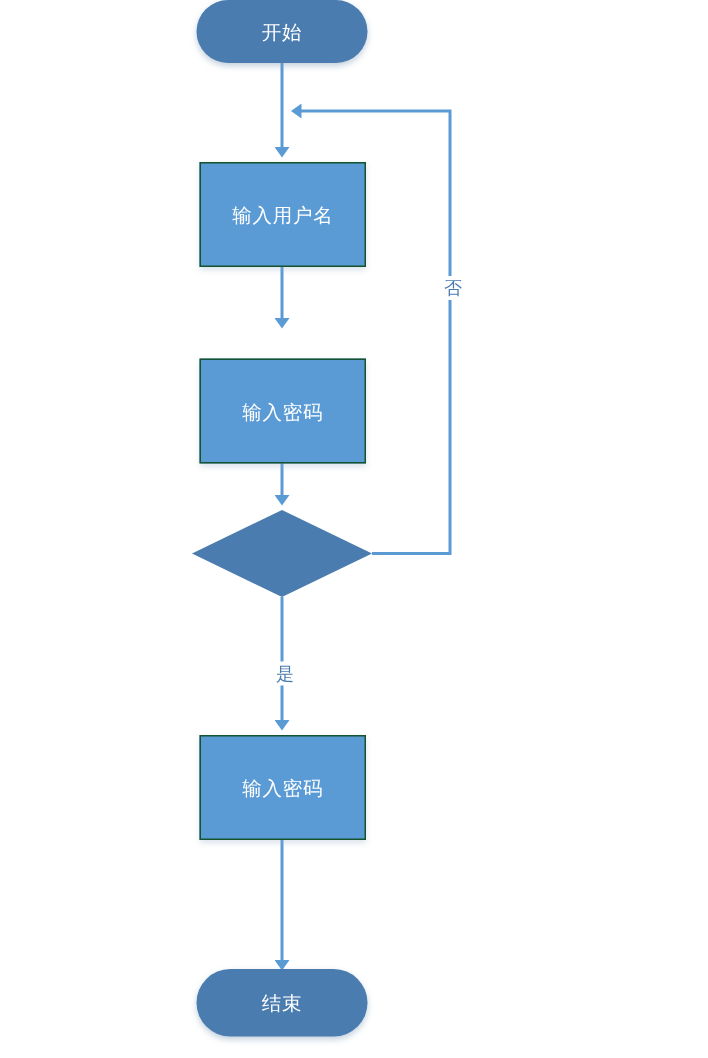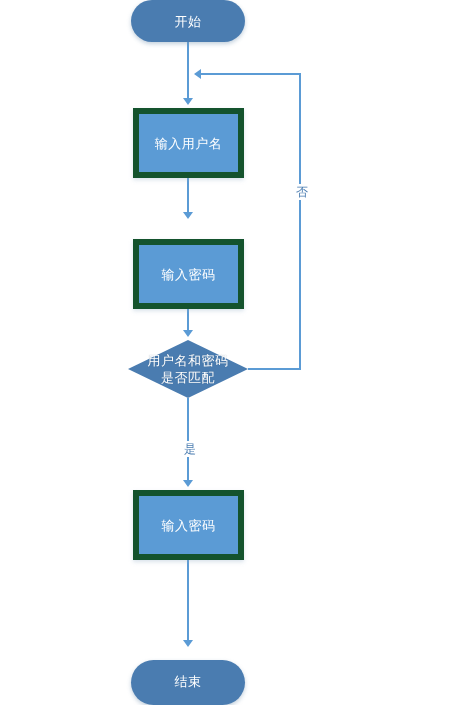--- a/index.html
+++ b/index.html
@@ -40,21 +40,21 @@
   
   .node-terminator {
     background: #4a7cb0;
     border-radius: 40px;
     box-shadow: 0 2px 4px rgba(120,150,180,0.45);
   }
 
   
   .node-process {
     background: #5b9bd5;
-    border: 6px solid #14532d;
+    border: 1px solid #14532d;
     box-shadow: 0 2px 4px rgba(150,175,200,0.35);
   }
 
   
   .node-decision {
     background: transparent;
     box-shadow: none;
   }
   .node-decision .decision-label {
     position: relative;
@@ -117,30 +117,26 @@
   </div>
 
   <div class="node node-process" style="left:133px; top:108px; width:111px; height:70px;">
     <span>输入用户名</span>
   </div>
 
   <div class="node node-process" style="left:133px; top:222px; width:111px; height:70px;margin-top:17px;">
     <span>输入密码</span>
   </div>
 
-  <div class="node node-decision" style="left:108px; top:340px; width:160px; height:58px;">
-    <span class="decision-label">用户名和密码
-是否匹配</span>
-  </div>
 
   <div class="node node-process" style="left:133px; top:490px; width:111px; height:70px;">
     <span>输入密码</span>
   </div>
 
-  <div class="node node-terminator" style="left:131px; top:660px; width:114px; height:45px;font-family:Liberation Mono, monospace;">
+  <div class="node node-terminator" style="left:131px; top:646px; width:114px; height:45px;">
     <span>结束</span>
   </div>
 
   <div class="edge-label" style="left:291px; top:184px; width:18px;">否</div>
 
   <div class="edge-label" style="left:179px; top:441px; width:18px;">是</div>
 
 </div>
 
 </body></html>

